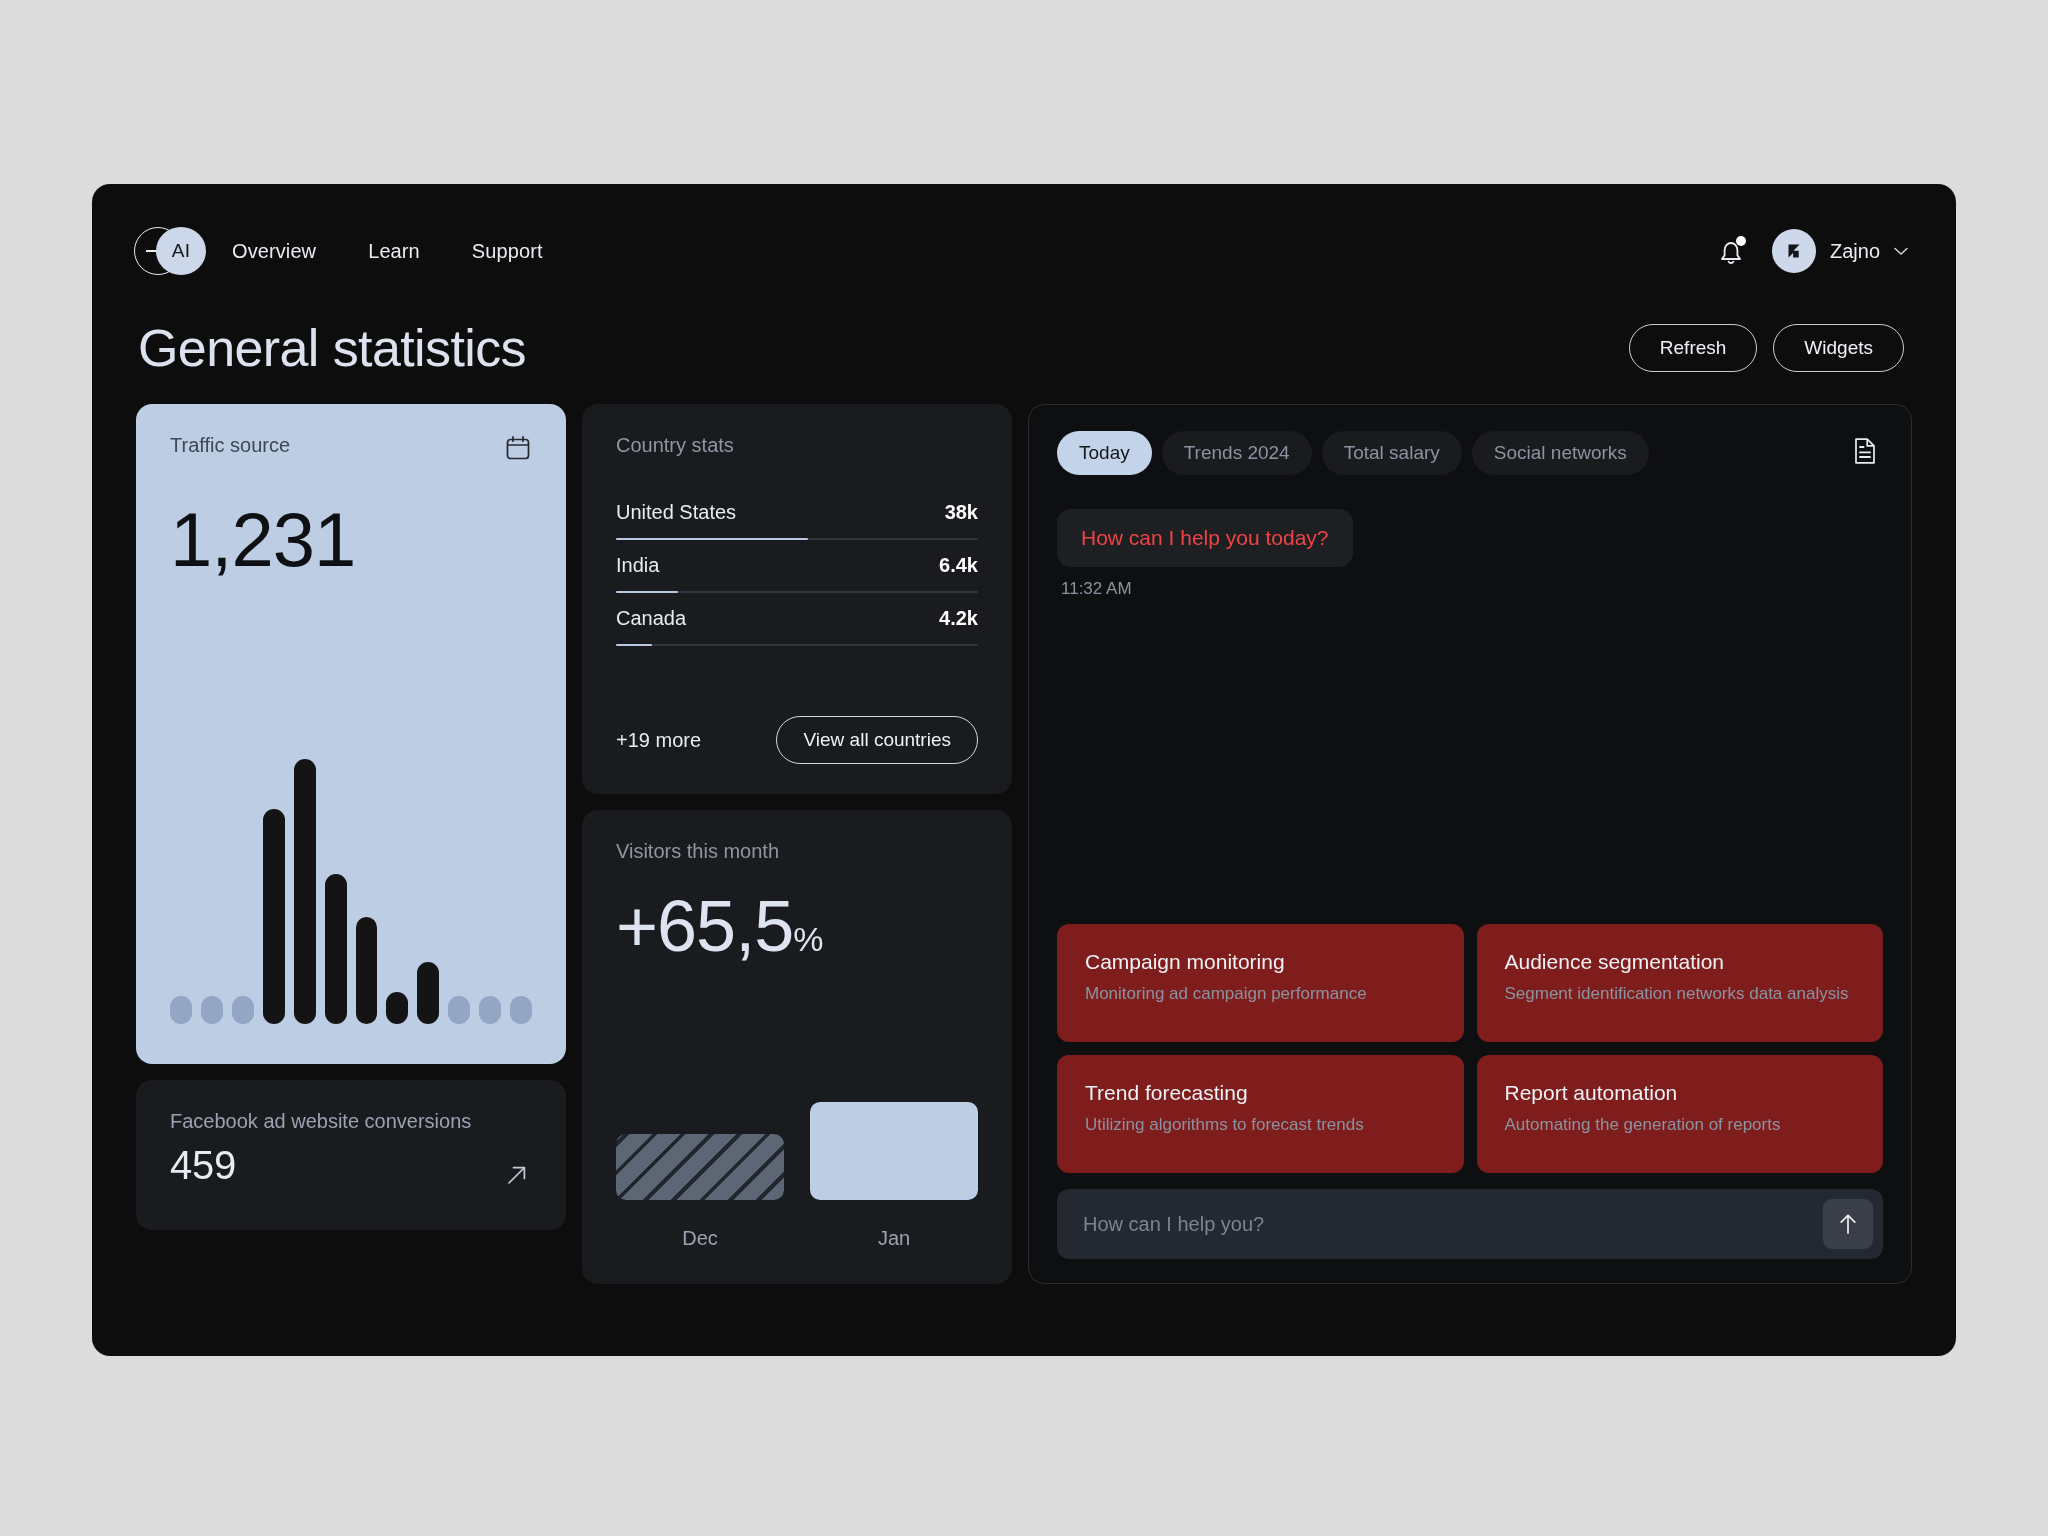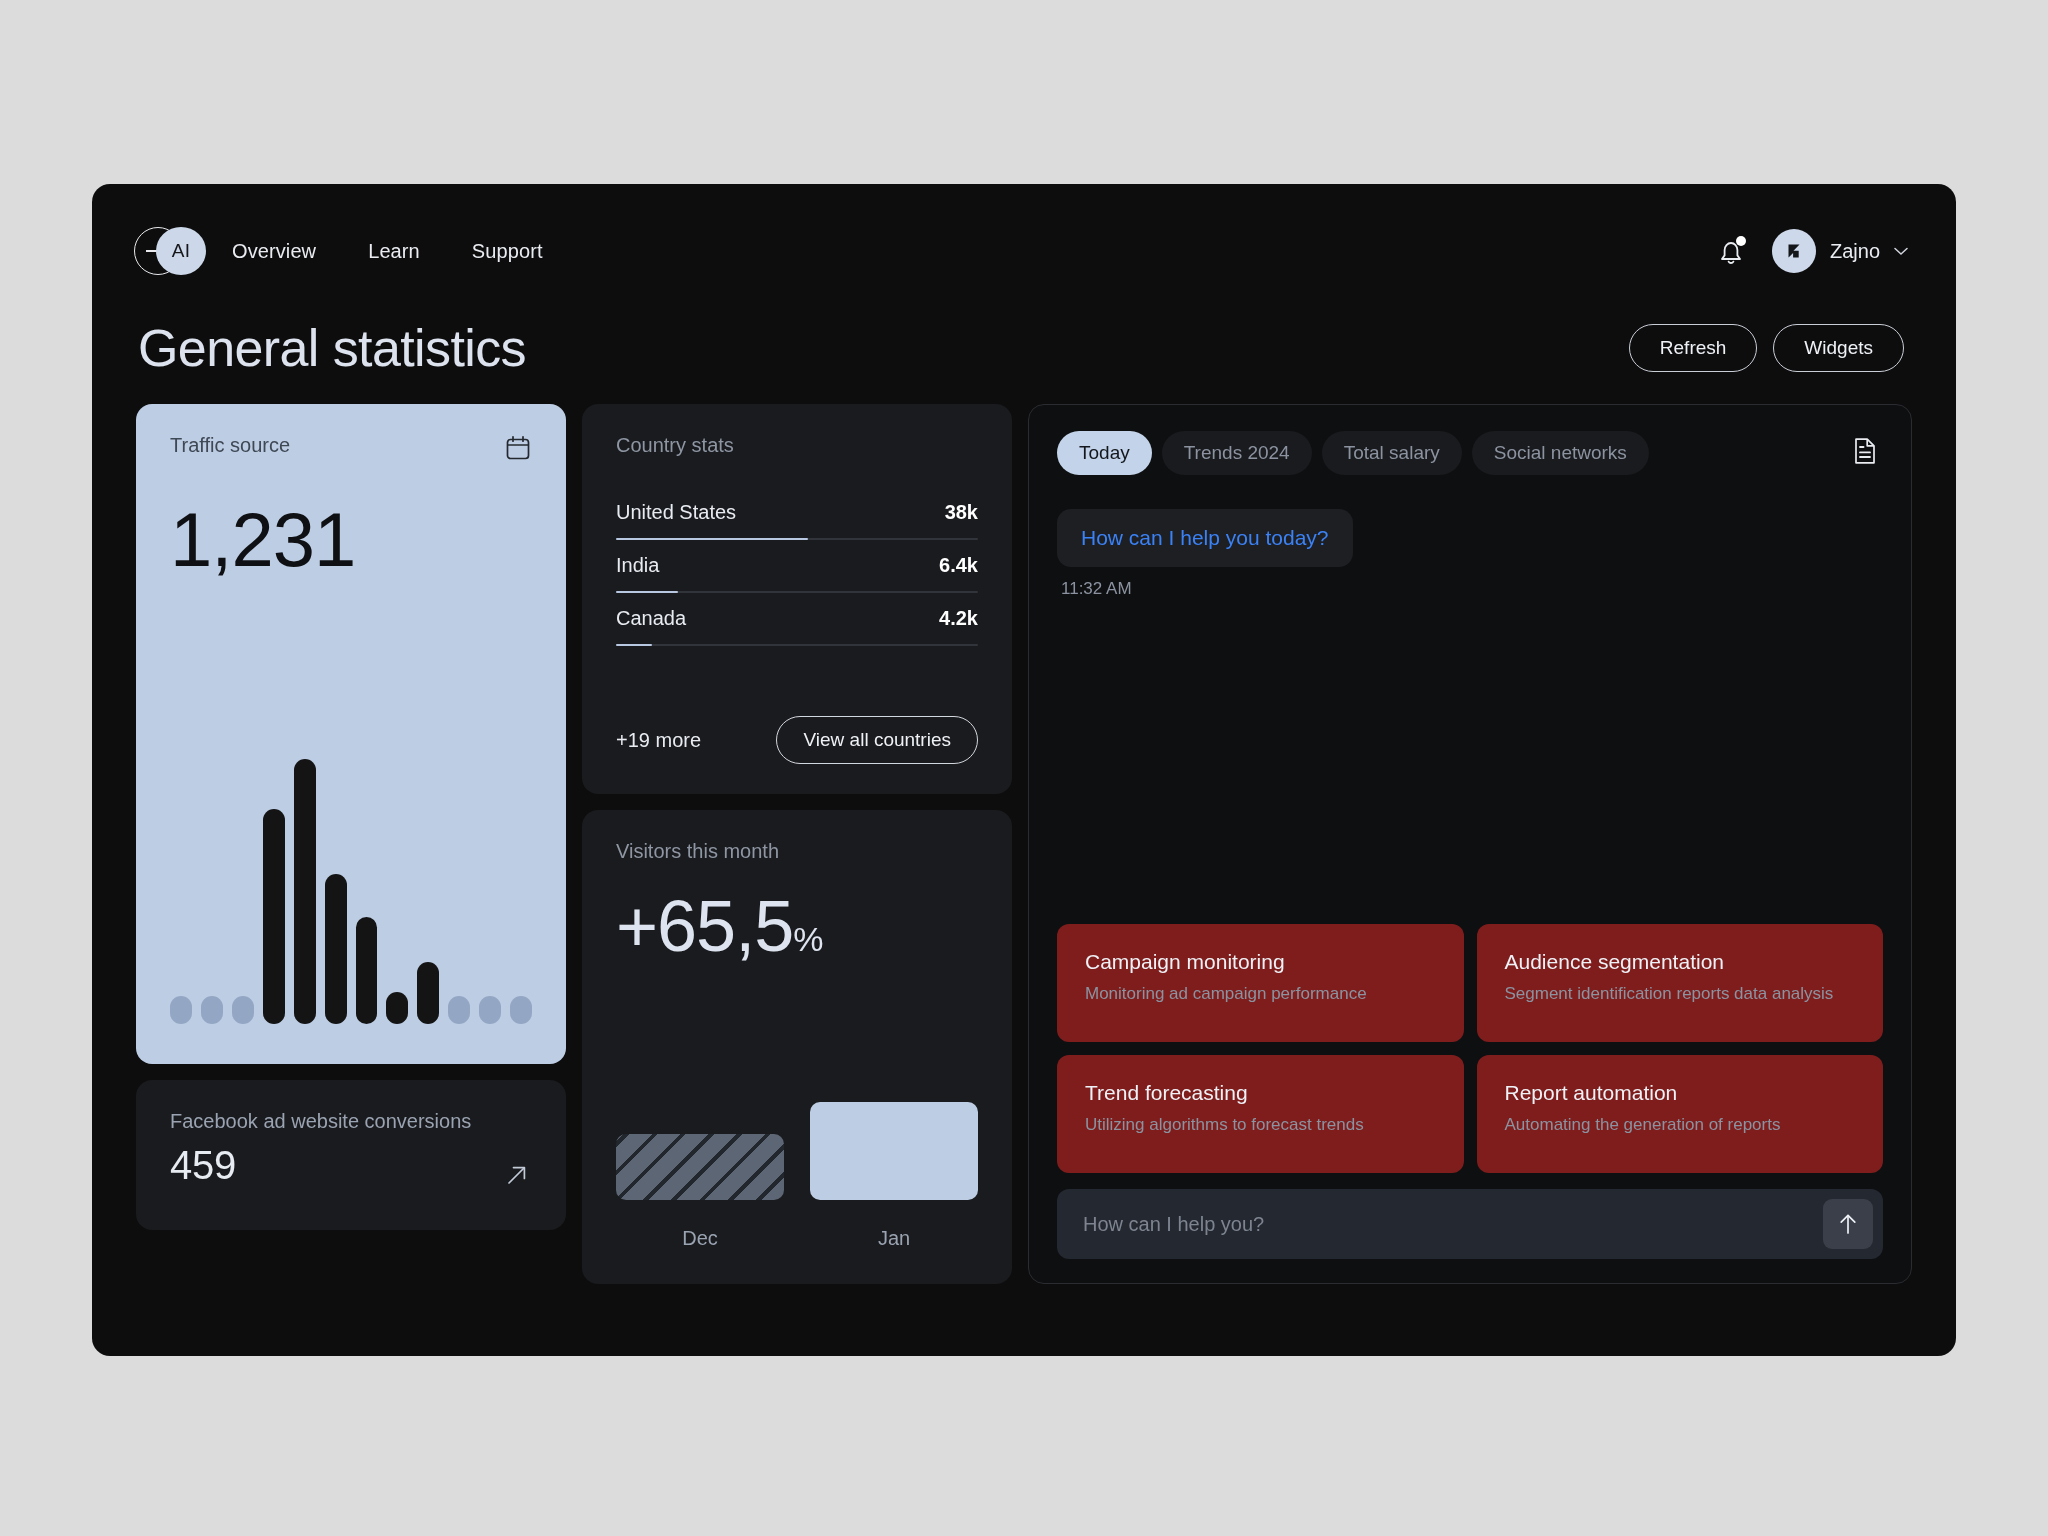--- a/index.html
+++ b/index.html
@@ -200,21 +200,21 @@
   }
   .tab.active { background: #c3d3e9; color: #14171c; }
   .docicon { margin-left: auto; cursor: pointer; padding-right: 4px; }
 
   .msgzone { padding-top: 34px; }
   .bubble {
     display: inline-block;
     background: #1d1f23;
     border-radius: 14px;
     padding: 17px 24px;
-    color: #3b82f6; font-size: 21px;
+    color: #ef4444; font-size: 21px;
   }
   .stamp { color: #8b93a0; font-size: 17px; margin-top: 12px; margin-left: 4px; }
 
   .suggestions {
     margin-top: auto;
     display: grid; grid-template-columns: 1fr 1fr;
     gap: 13px;
   }
   .sug {
     background: #7f1d1d; border-radius: 12px;
@@ -416,21 +416,21 @@
             <div class="stamp">11:32 AM</div>
           </div>
 
           <div class="suggestions">
             <div class="sug">
               <div class="t">Campaign monitoring</div>
               <div class="d">Monitoring ad campaign performance</div>
             </div>
             <div class="sug">
               <div class="t">Audience segmentation</div>
-              <div class="d">Segment identification reports data analysis</div>
+              <div class="d">Segment identification networks data analysis</div>
             </div>
             <div class="sug">
               <div class="t">Trend forecasting</div>
               <div class="d">Utilizing algorithms to forecast trends</div>
             </div>
             <div class="sug">
               <div class="t">Report automation</div>
               <div class="d">Automating the generation of reports</div>
             </div>
           </div>

